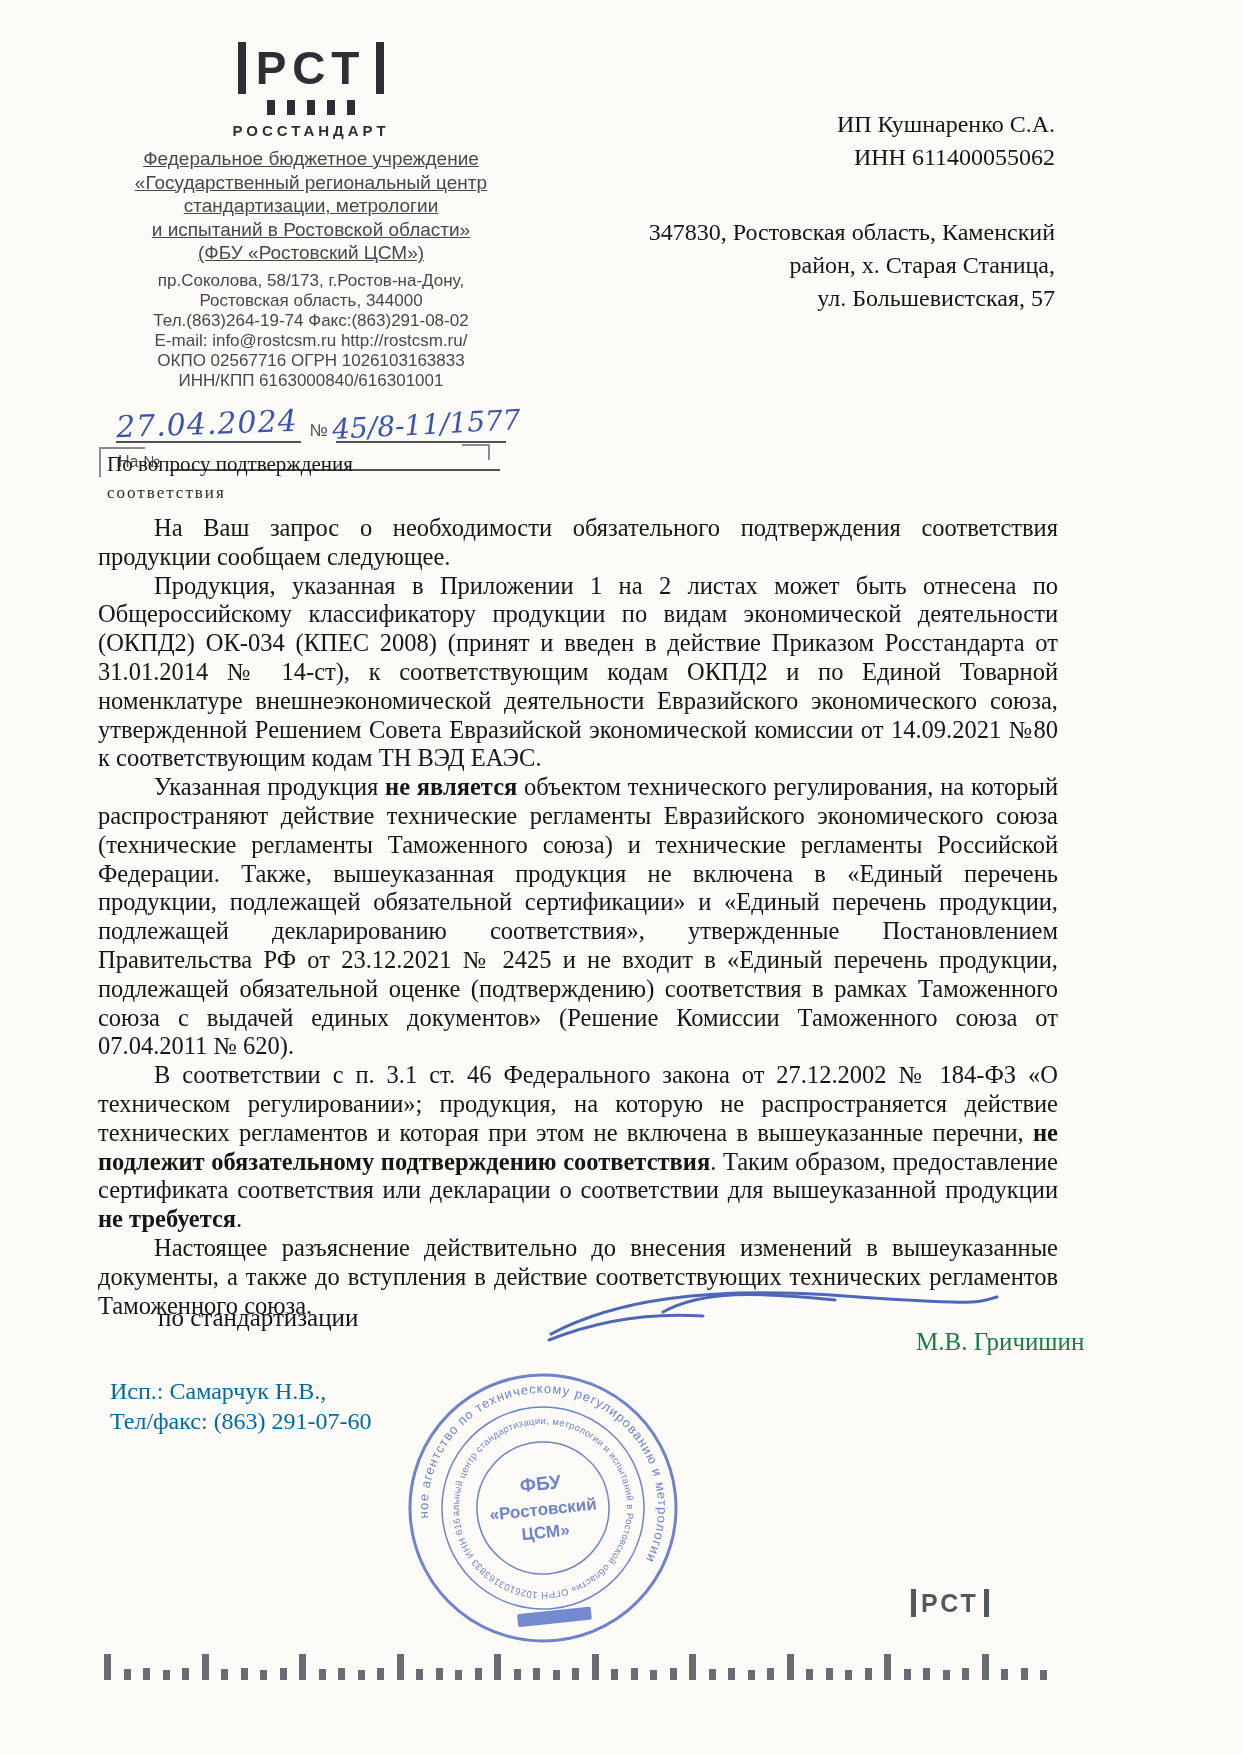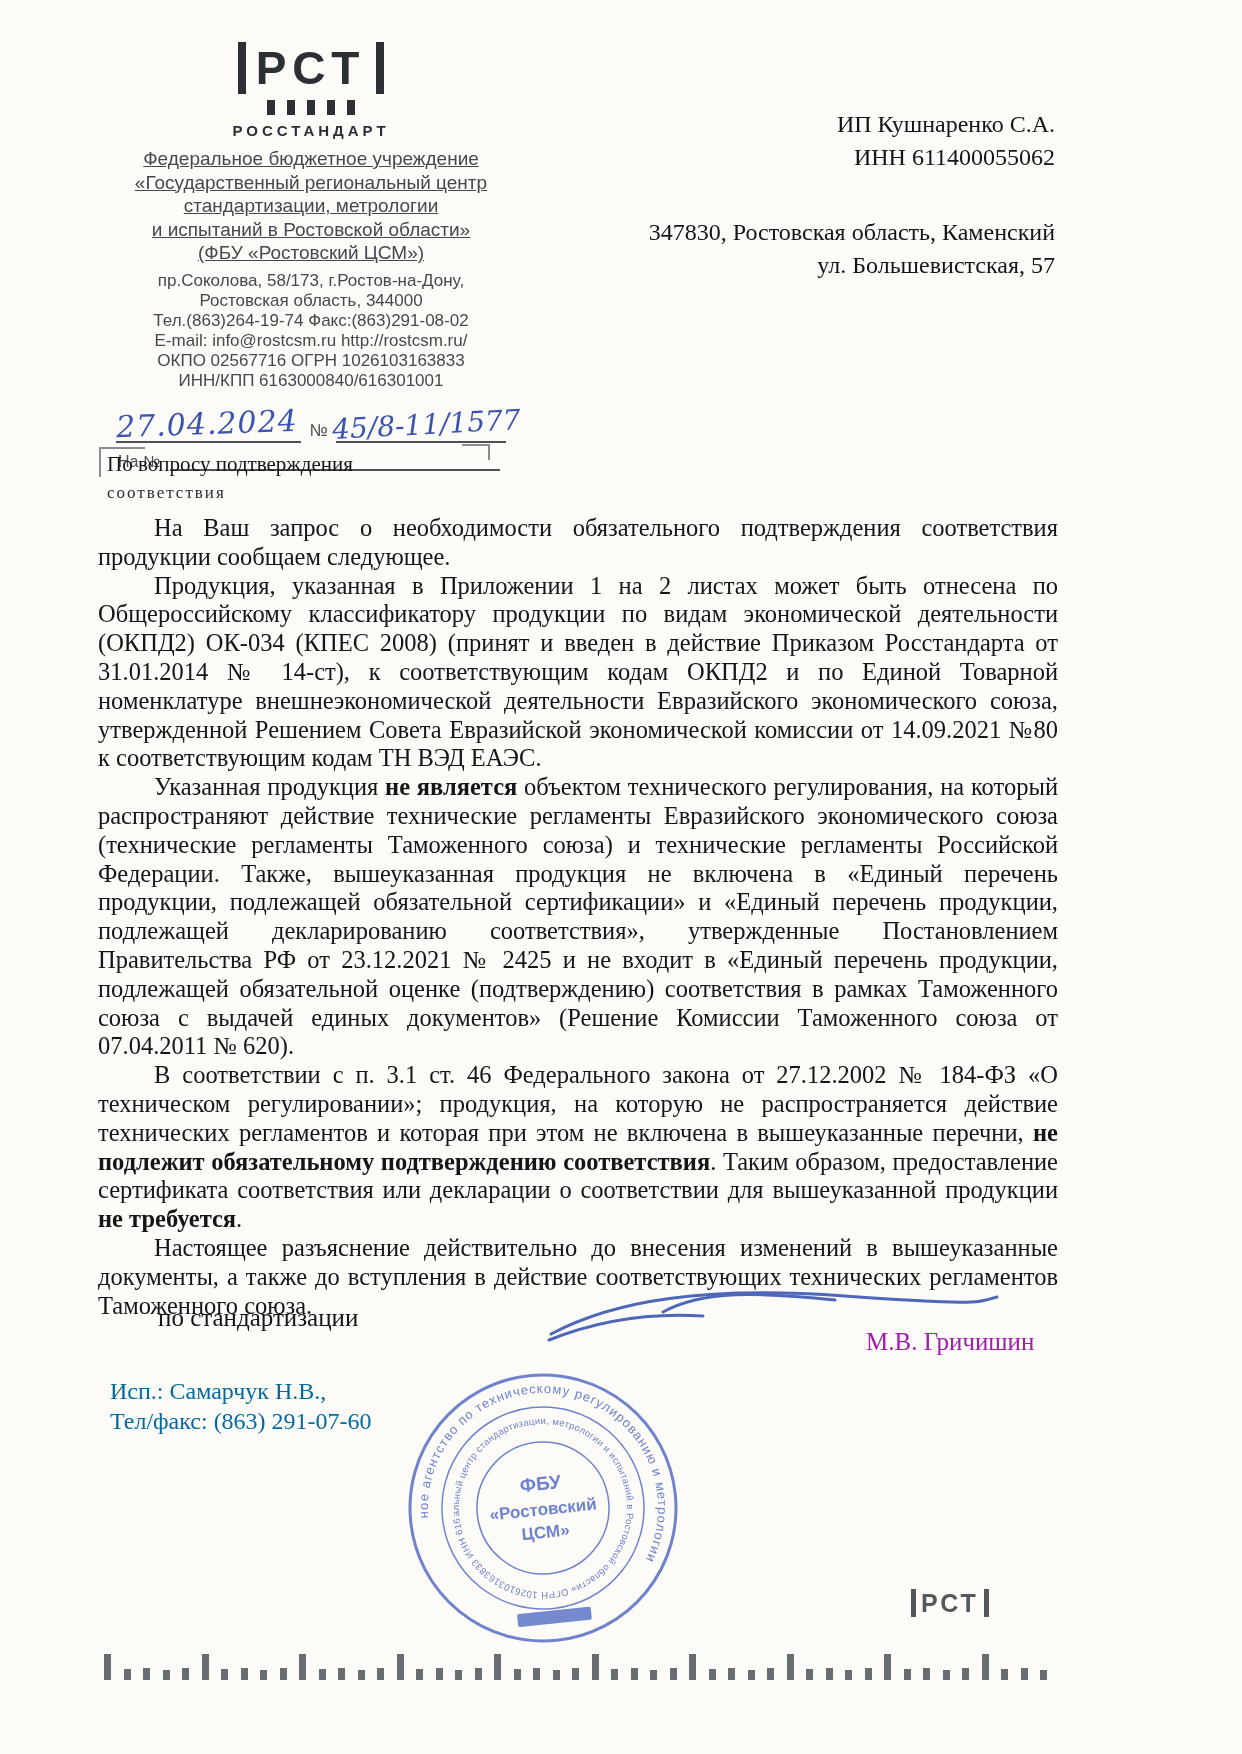--- a/index.html
+++ b/index.html
@@ -43,21 +43,21 @@
   
   .recipient{position:absolute; left:565px; top:108px; width:490px; text-align:right; font-size:24px; line-height:33px; color:#141516;}
   .recipient .r-addr{margin-top:42px;}
   
   .body-text{position:absolute; left:98px; top:514px; width:960px;
     font-size:24.5px; line-height:28.8px; text-align:justify; color:#141516;}
   .body-text p{margin:0; text-indent:56px;}
   .body-text .b{font-weight:bold;}
   
   .sig-title{position:absolute; left:158px; top:1300px; font-size:25px; line-height:36px; color:#141516;}
-  .sig-name{position:absolute; left:866px; top:1328px; font-size:25px; color:#a21caf;}
+  .sig-name{position:absolute; left:916px; top:1328px; font-size:25px; color:#15803d;}
   .executor{position:absolute; left:110px; top:1376px; font-size:24px; line-height:30px; color:#0369a1;}
   
   .stamp{position:absolute; left:398px; top:1368px; width:290px; height:280px;
     transform:rotate(-6deg); opacity:.82;}
   .ink-sign{position:absolute; left:545px; top:1270px; width:470px; height:85px;}
   
   .barcode{position:absolute; left:104px; top:1650px; width:956px; height:30px;
     display:flex; align-items:flex-end; gap:12.5px; overflow:hidden;}
   .barcode i{display:inline-block; width:7px; background:#686d72; flex:0 0 auto;}
   .footer-logo{position:absolute; left:890px; top:1588px; width:120px; text-align:center;
@@ -121,20 +121,21 @@
   <div class="subject">
     <div class="s1">По вопросу подтверждения</div>
     <div class="s2">соответствия</div>
   </div>
 
   <div class="recipient">
     <div>ИП Кушнаренко С.А.</div>
     <div>ИНН 611400055062</div>
     <div class="r-addr">
       <div>347830, Ростовская область, Каменский</div>
+      <div>район, х. Старая Станица,</div>
       <div>ул. Большевистская, 57</div>
     </div>
   </div>
 
   <div class="body-text">
     <p><span>На Ваш запрос о необходимости обязательного подтверждения соответствия продукции сообщаем следующее.</span></p>
     <p><span>Продукция, указанная в Приложении 1 на 2 листах может быть отнесена по Общероссийскому классификатору продукции по видам экономической деятельности (ОКПД2) ОК-034 (КПЕС 2008) (принят и введен в действие Приказом Росстандарта от 31.01.2014 № 14-ст), к соответствующим кодам ОКПД2 и по Единой Товарной номенклатуре внешнеэкономической деятельности Евразийского экономического союза, утвержденной Решением Совета Евразийской экономической комиссии от 14.09.2021 №80 к соответствующим кодам ТН ВЭД ЕАЭС.</span></p>
     <p><span>Указанная продукция </span><span class="b">не является</span><span> объектом технического регулирования, на который распространяют действие технические регламенты Евразийского экономического союза (технические регламенты Таможенного союза)  и технические регламенты Российской Федерации. Также, вышеуказанная продукция не включена в «Единый перечень продукции, подлежащей обязательной сертификации» и «Единый перечень продукции, подлежащей декларированию соответствия», утвержденные Постановлением Правительства РФ от 23.12.2021 № 2425 и не входит в «Единый перечень продукции, подлежащей обязательной оценке (подтверждению) соответствия в рамках Таможенного союза с выдачей единых документов» (Решение Комиссии Таможенного союза от 07.04.2011 № 620).</span></p>
     <p><span>В соответствии с п. 3.1 ст. 46 Федерального закона от 27.12.2002 № 184-ФЗ «О техническом регулировании»; продукция, на которую не распространяется действие технических регламентов и которая при этом не включена в вышеуказанные перечни, </span><span class="b">не подлежит обязательному подтверждению соответствия</span><span>. Таким образом, предоставление сертификата соответствия или декларации о соответствии для вышеуказанной продукции </span><span class="b">не требуется</span><span>.</span></p>
     <p><span>Настоящее разъяснение действительно до внесения изменений в вышеуказанные документы, а также до вступления в действие соответствующих технических регламентов Таможенного союза.</span></p>

